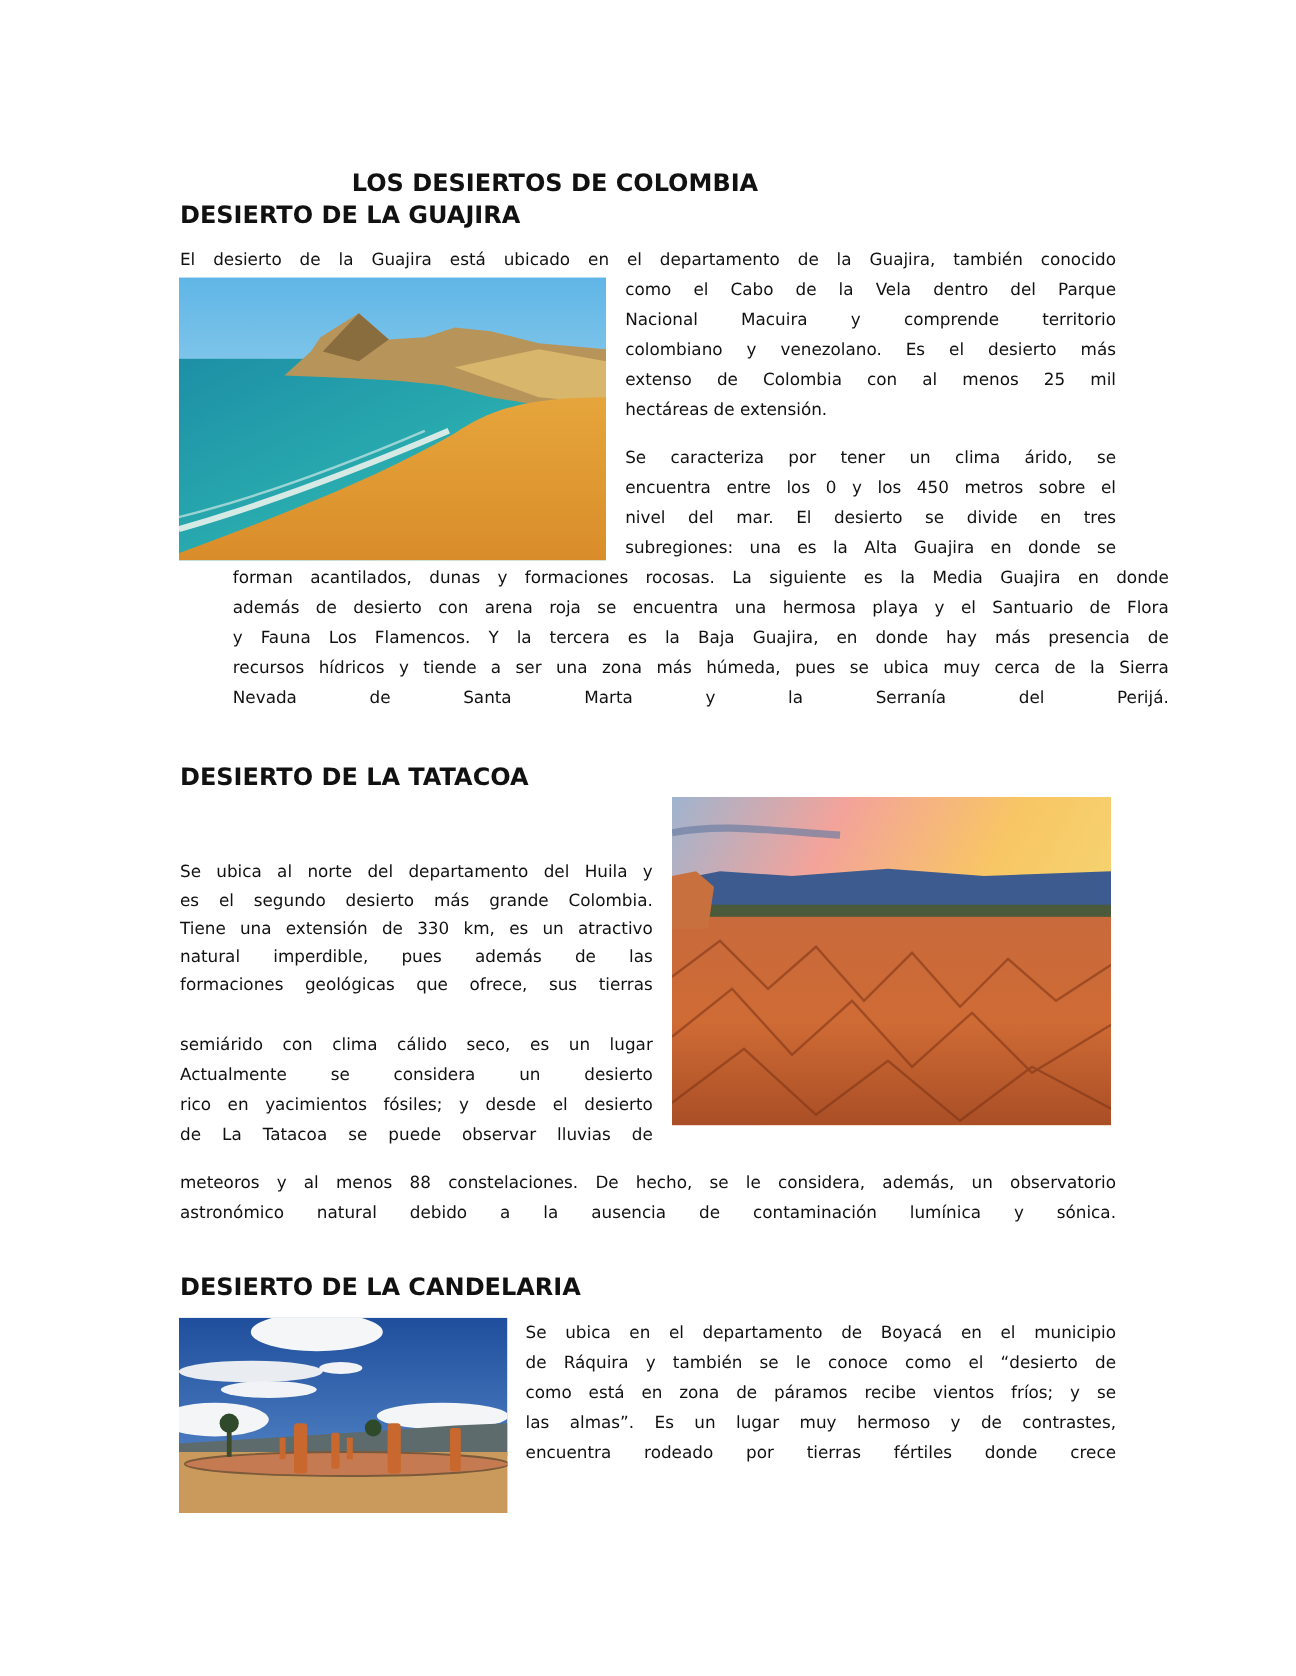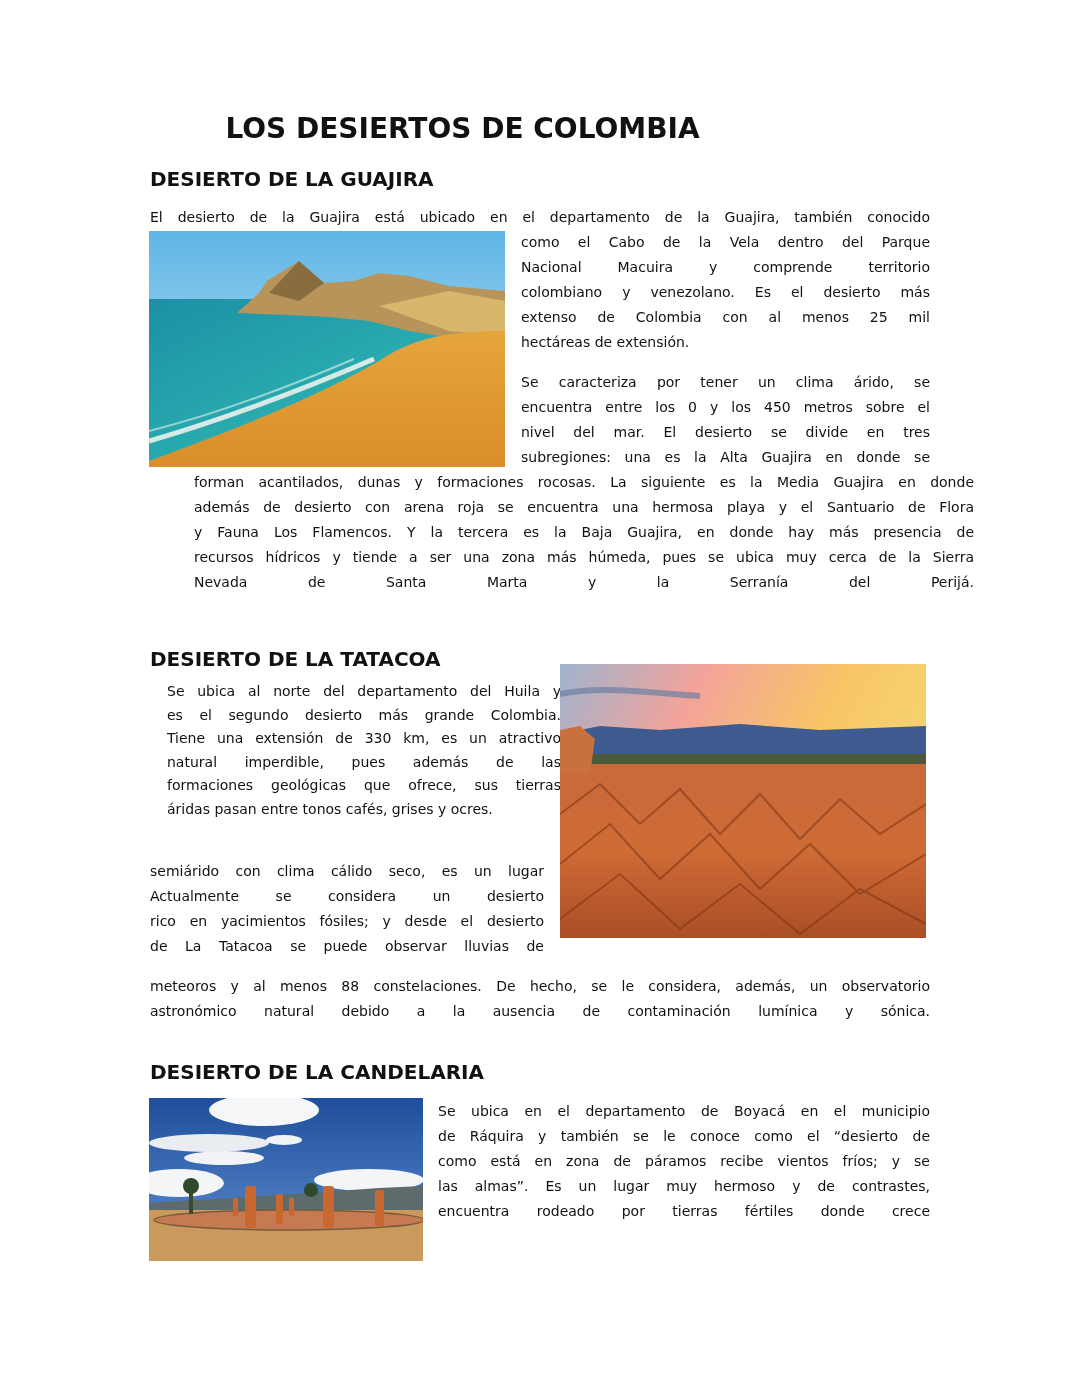--- a/index.html
+++ b/index.html
@@ -1,19 +1,19 @@
 <!DOCTYPE html>
 <html><head>
 <meta charset="utf-8">
 <style>
   html, body { margin:0; padding:0; background:#ffffff; }
   body { width:1080px; height:1397px; position:relative; overflow:hidden;
          font-family:"DejaVu Sans", "Liberation Sans", sans-serif; color:#111; }
   .abs { position:absolute; }
-  .title { left:0; width:925px; top:112px; text-align:center; font-weight:bold; font-size:28px; }
+  .title { left:0; width:925px; top:140px; text-align:center; font-weight:bold; font-size:20px; }
   .h2 { left:150px; font-weight:bold; font-size:20px; }
   .p { font-size:14px; line-height:25px; text-align:justify; text-align-last:auto; }
   .line { display:block; white-space:nowrap; text-align:justify; text-align-last:justify; width:100%; }
   .line.last { text-align-last:left; }
   .img { overflow:hidden; }
   svg { display:block; }
 </style>
 </head>
 <body>
 
@@ -69,29 +69,28 @@
 </div>
 
 <div class="abs p" style="left:150px; top:470px; width:780px;margin-left:44px;">
   <span class="line">forman acantilados, dunas y formaciones rocosas. La siguiente es la Media Guajira en donde</span>
   <span class="line">además de desierto con arena roja se encuentra una hermosa playa y el Santuario de Flora</span>
   <span class="line">y Fauna Los Flamencos. Y la tercera es la Baja Guajira, en donde hay más presencia de</span>
   <span class="line">recursos hídricos y tiende a ser una zona más húmeda, pues se ubica muy cerca de la Sierra</span>
   <span class="line">Nevada de Santa Marta y la Serranía del Perijá.</span>
 </div>
 
-<div class="abs h2" style="top:635px;margin-top:12px;">DESIERTO DE LA TATACOA</div>
+<div class="abs h2" style="top:635px;">DESIERTO DE LA TATACOA</div>
 
-<div class="abs p" style="left:150px; top:680px; width:394px; line-height:23.5px;margin-left:17px;">
+<div class="abs p" style="left:150px; top:716px; width:394px; line-height:23.5px;">
   <span class="line">Se ubica al norte del departamento del Huila y</span>
   <span class="line">es el segundo desierto más grande Colombia.</span>
   <span class="line">Tiene una extensión de 330 km, es un atractivo</span>
   <span class="line">natural imperdible, pues además de las</span>
   <span class="line">formaciones geológicas que ofrece, sus tierras</span>
-  <span class="line last">áridas pasan entre tonos cafés, grises y ocres.</span>
 </div>
 
 <div class="abs img" style="left:560px; top:664px; width:366px; height:274px;">
   <svg width="366" height="274" viewBox="0 0 366 274">
     <defs>
       <linearGradient id="tsky" x1="0" y1="0" x2="1" y2="0.4">
         <stop offset="0" stop-color="#9fb4cf"></stop>
           <stop offset="0.35" stop-color="#f3a39a"></stop>
           <stop offset="0.7" stop-color="#f8c664"></stop>
           <stop offset="1" stop-color="#f5d572"></stop>

